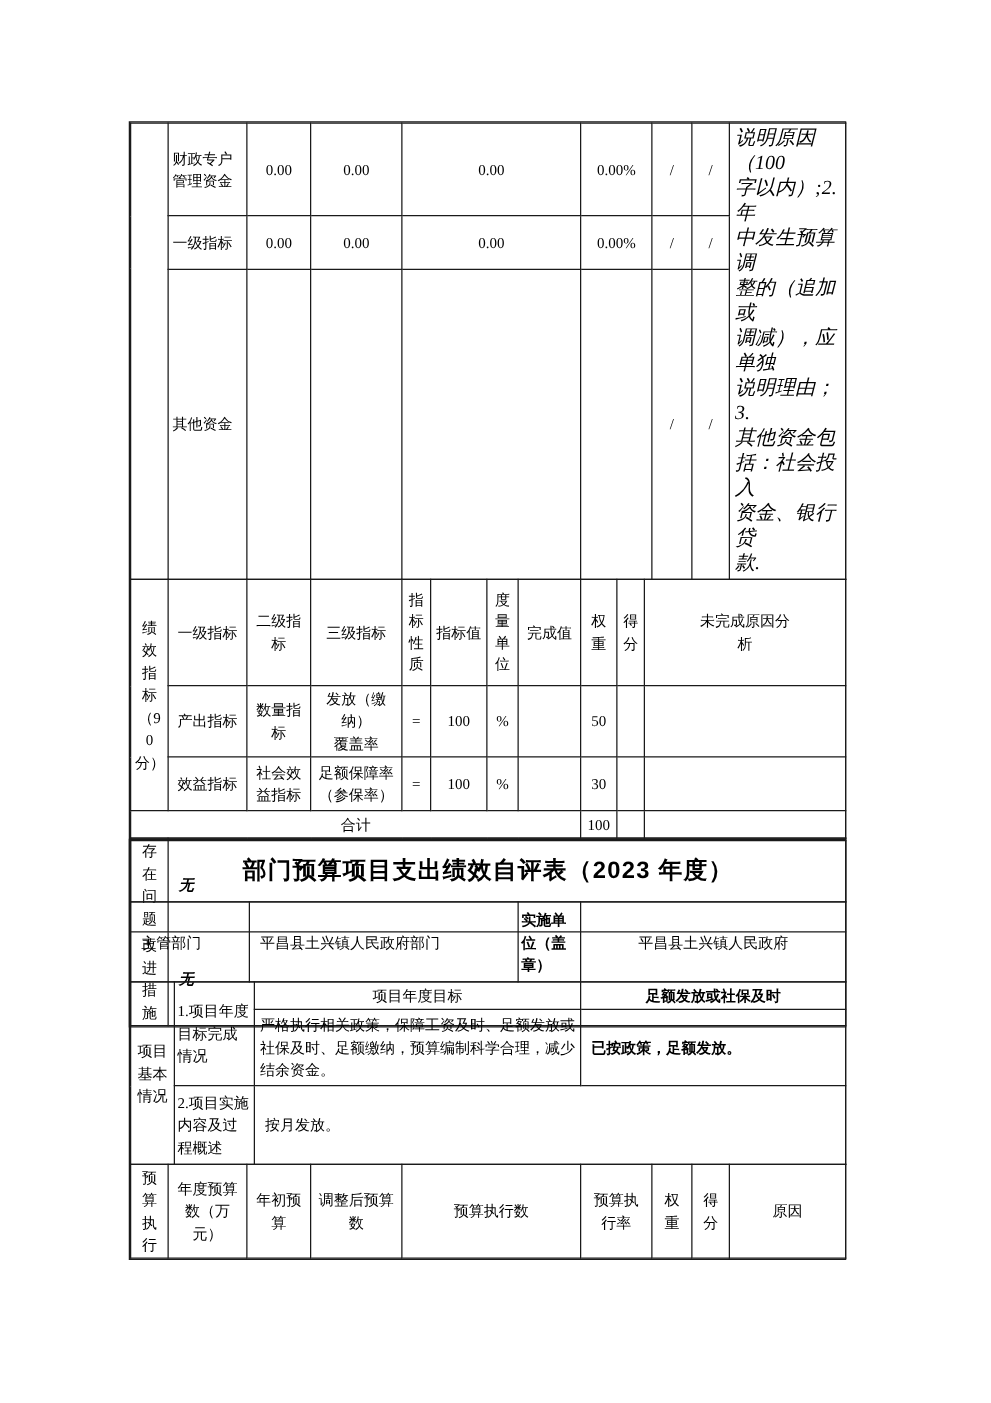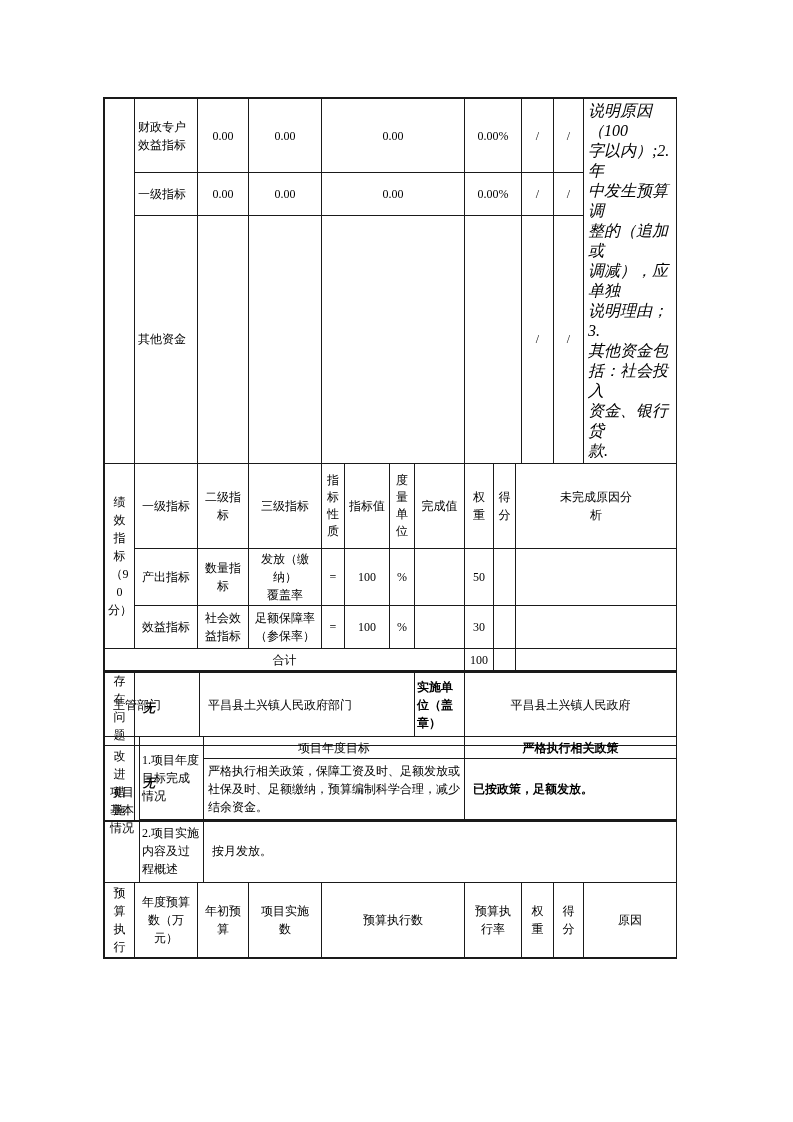--- a/index.html
+++ b/index.html
@@ -43,21 +43,21 @@
           <col style="width:143px">
           <col style="width:57px">
         <col style="width:32px">
           <col style="width:30px">
           <col style="width:93px">
       </colgroup>
       <tbody>
           <tr class="h42">
         <td rowspan="3"></td>
         <td class="l pre">财政专户
-效益指标</td>
+管理资金</td>
         <td>0.00</td>
         <td>0.00</td>
         <td>0.00</td>
         <td>0.00%</td>
         <td>/</td>
         <td>/</td>
         <td rowspan="3" class="l pre i note">说明原因（100
 字以内）;2.年
 中发生预算调
 整的（追加或
@@ -183,20 +183,30 @@
 措施</td>
         <td class="l pl i b">无</td>
       </tr>
     </tbody>
       </table>
 
   </div>
 
   <div class="twrap t2">
 
+    <table>
+      <colgroup>
+          <col style="width:572px">
+        </colgroup>
+      <tbody>
+          <tr class="h49">
+        <td class="b title-cell">部门预算项目支出绩效自评表（2023 年度）</td>
+      </tr>
+    </tbody>
+      </table>
 
 
     <table>
       <colgroup>
           <col style="width:95px">
           <col style="width:215px">
           <col style="width:50px">
           <col style="width:212px">
         </colgroup>
       <tbody>
@@ -220,21 +230,21 @@
         </colgroup>
       <tbody>
           <tr class="h22">
         <td rowspan="3" class="pre">项目
 基本
 情况</td>
         <td rowspan="2" class="l pre" style="padding:1px 2px">1.项目年度
 目标完成
 情况</td>
         <td>项目年度目标</td>
-        <td class="b">严格执行相关政策</td>
+        <td class="b">足额发放或社保及时</td>
       </tr>
       <tr class="h61">
         <td class="l" style="padding:2px 4px">严格执行相关政策，保障工资及时、足额发放或社保及时、足额缴纳，预算编制科学合理，减少结余资金。</td>
         <td class="l pl b">已按政策，足额发放。</td>
       </tr>
       <tr class="h63">
         <td class="l pre" style="padding:1px 2px">2.项目实施
 内容及过
 程概述</td>
         <td colspan="2" class="l pl">按月发放。</td>
@@ -255,21 +265,21 @@
           <col style="width:93px">
       </colgroup>
       <tbody>
           <tr class="h45">
         <td class="pre">预算
 执行</td>
         <td class="pre">年度预算
 数（万元）</td>
         <td class="pre">年初预
 算</td>
-        <td class="pre">项目实施
+        <td class="pre">调整后预算
 数</td>
         <td>预算执行数</td>
         <td class="pre">预算执
 行率</td>
         <td class="pre">权
 重</td>
         <td class="pre">得
 分</td>
         <td>原因</td>
       </tr>

